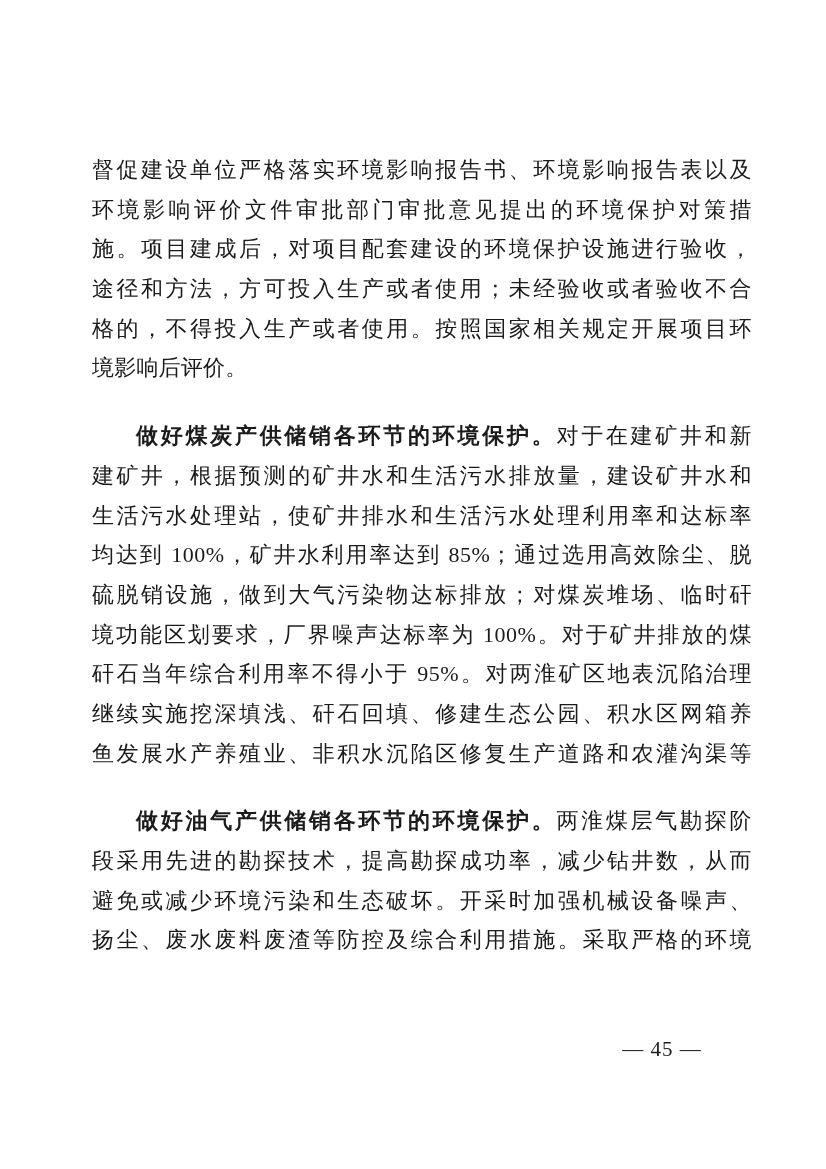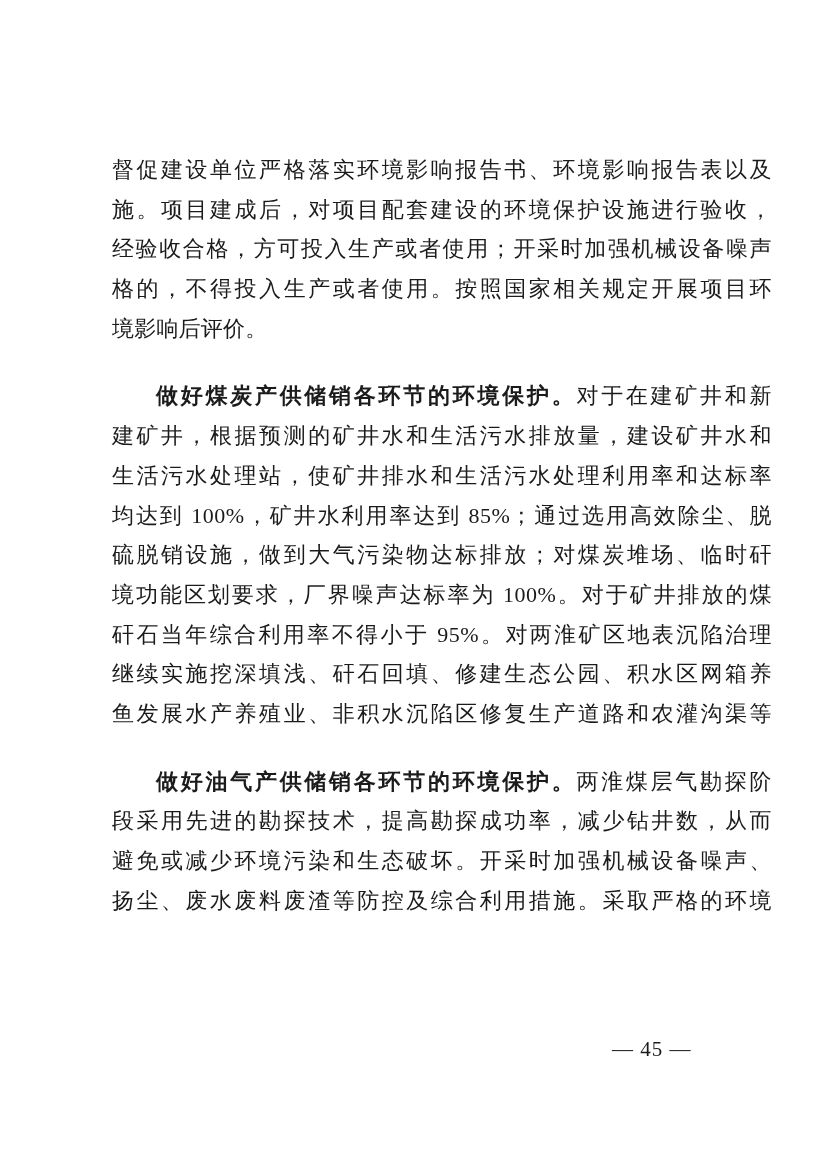--- a/index.html
+++ b/index.html
@@ -11,21 +11,21 @@
     position: relative;
     width: 826px;
     height: 1169px;
     background: #ffffff;
     overflow: hidden;
     font-family: "Liberation Serif", "DejaVu Serif", serif;
     color: #1b1b1b;
   }
   .doc-body {
     position: absolute;
-    left: 112px;
+    left: 92px;
     top: 150px;
     width: 660px;
   }
   .line {
     height: 39.7px;
     line-height: 39.7px;
     font-size: 22px;
     text-align: justify;
     text-align-last: justify;
     white-space: nowrap;
@@ -43,34 +43,36 @@
   .lead-bold {
     font-weight: 700;
   }
   .page-number {
     position: absolute;
     left: 612px;
     top: 1036px;
     width: 100px;
     font-size: 21px;
     line-height: 26px;
+    text-align: center;
     letter-spacing: 1px;
     color: #1b1b1b;
     font-family: "Liberation Serif", "DejaVu Serif", serif;
   }
 </style>
 </head>
 <body>
 
 <div class="page">
 
   <div class="doc-body">
     <div class="line">督促建设单位严格落实环境影响报告书、环境影响报告表以及</div>
+    <div class="line">环境影响评价文件审批部门审批意见提出的环境保护对策措</div>
     <div class="line">施。项目建成后，对项目配套建设的环境保护设施进行验收，</div>
-    <div class="line">经验收合格，方可投入生产或者使用；开采时加强机械设备噪声</div>
+    <div class="line">途径和方法，方可投入生产或者使用；未经验收或者验收不合</div>
     <div class="line">格的，不得投入生产或者使用。按照国家相关规定开展项目环</div>
     <div class="line para-end">境影响后评价。</div>
 
     <div class="line indent"><span class="lead-bold">做好煤炭产供储销各环节的环境保护。</span><span>对于在建矿井和新</span></div>
     <div class="line">建矿井，根据预测的矿井水和生活污水排放量，建设矿井水和</div>
     <div class="line">生活污水处理站，使矿井排水和生活污水处理利用率和达标率</div>
     <div class="line">均达到 100%，矿井水利用率达到 85%；通过选用高效除尘、脱</div>
     <div class="line">硫脱销设施，做到大气污染物达标排放；对煤炭堆场、临时矸</div>
     <div class="line">境功能区划要求，厂界噪声达标率为 100%。对于矿井排放的煤</div>
     <div class="line">矸石当年综合利用率不得小于 95%。对两淮矿区地表沉陷治理</div>

